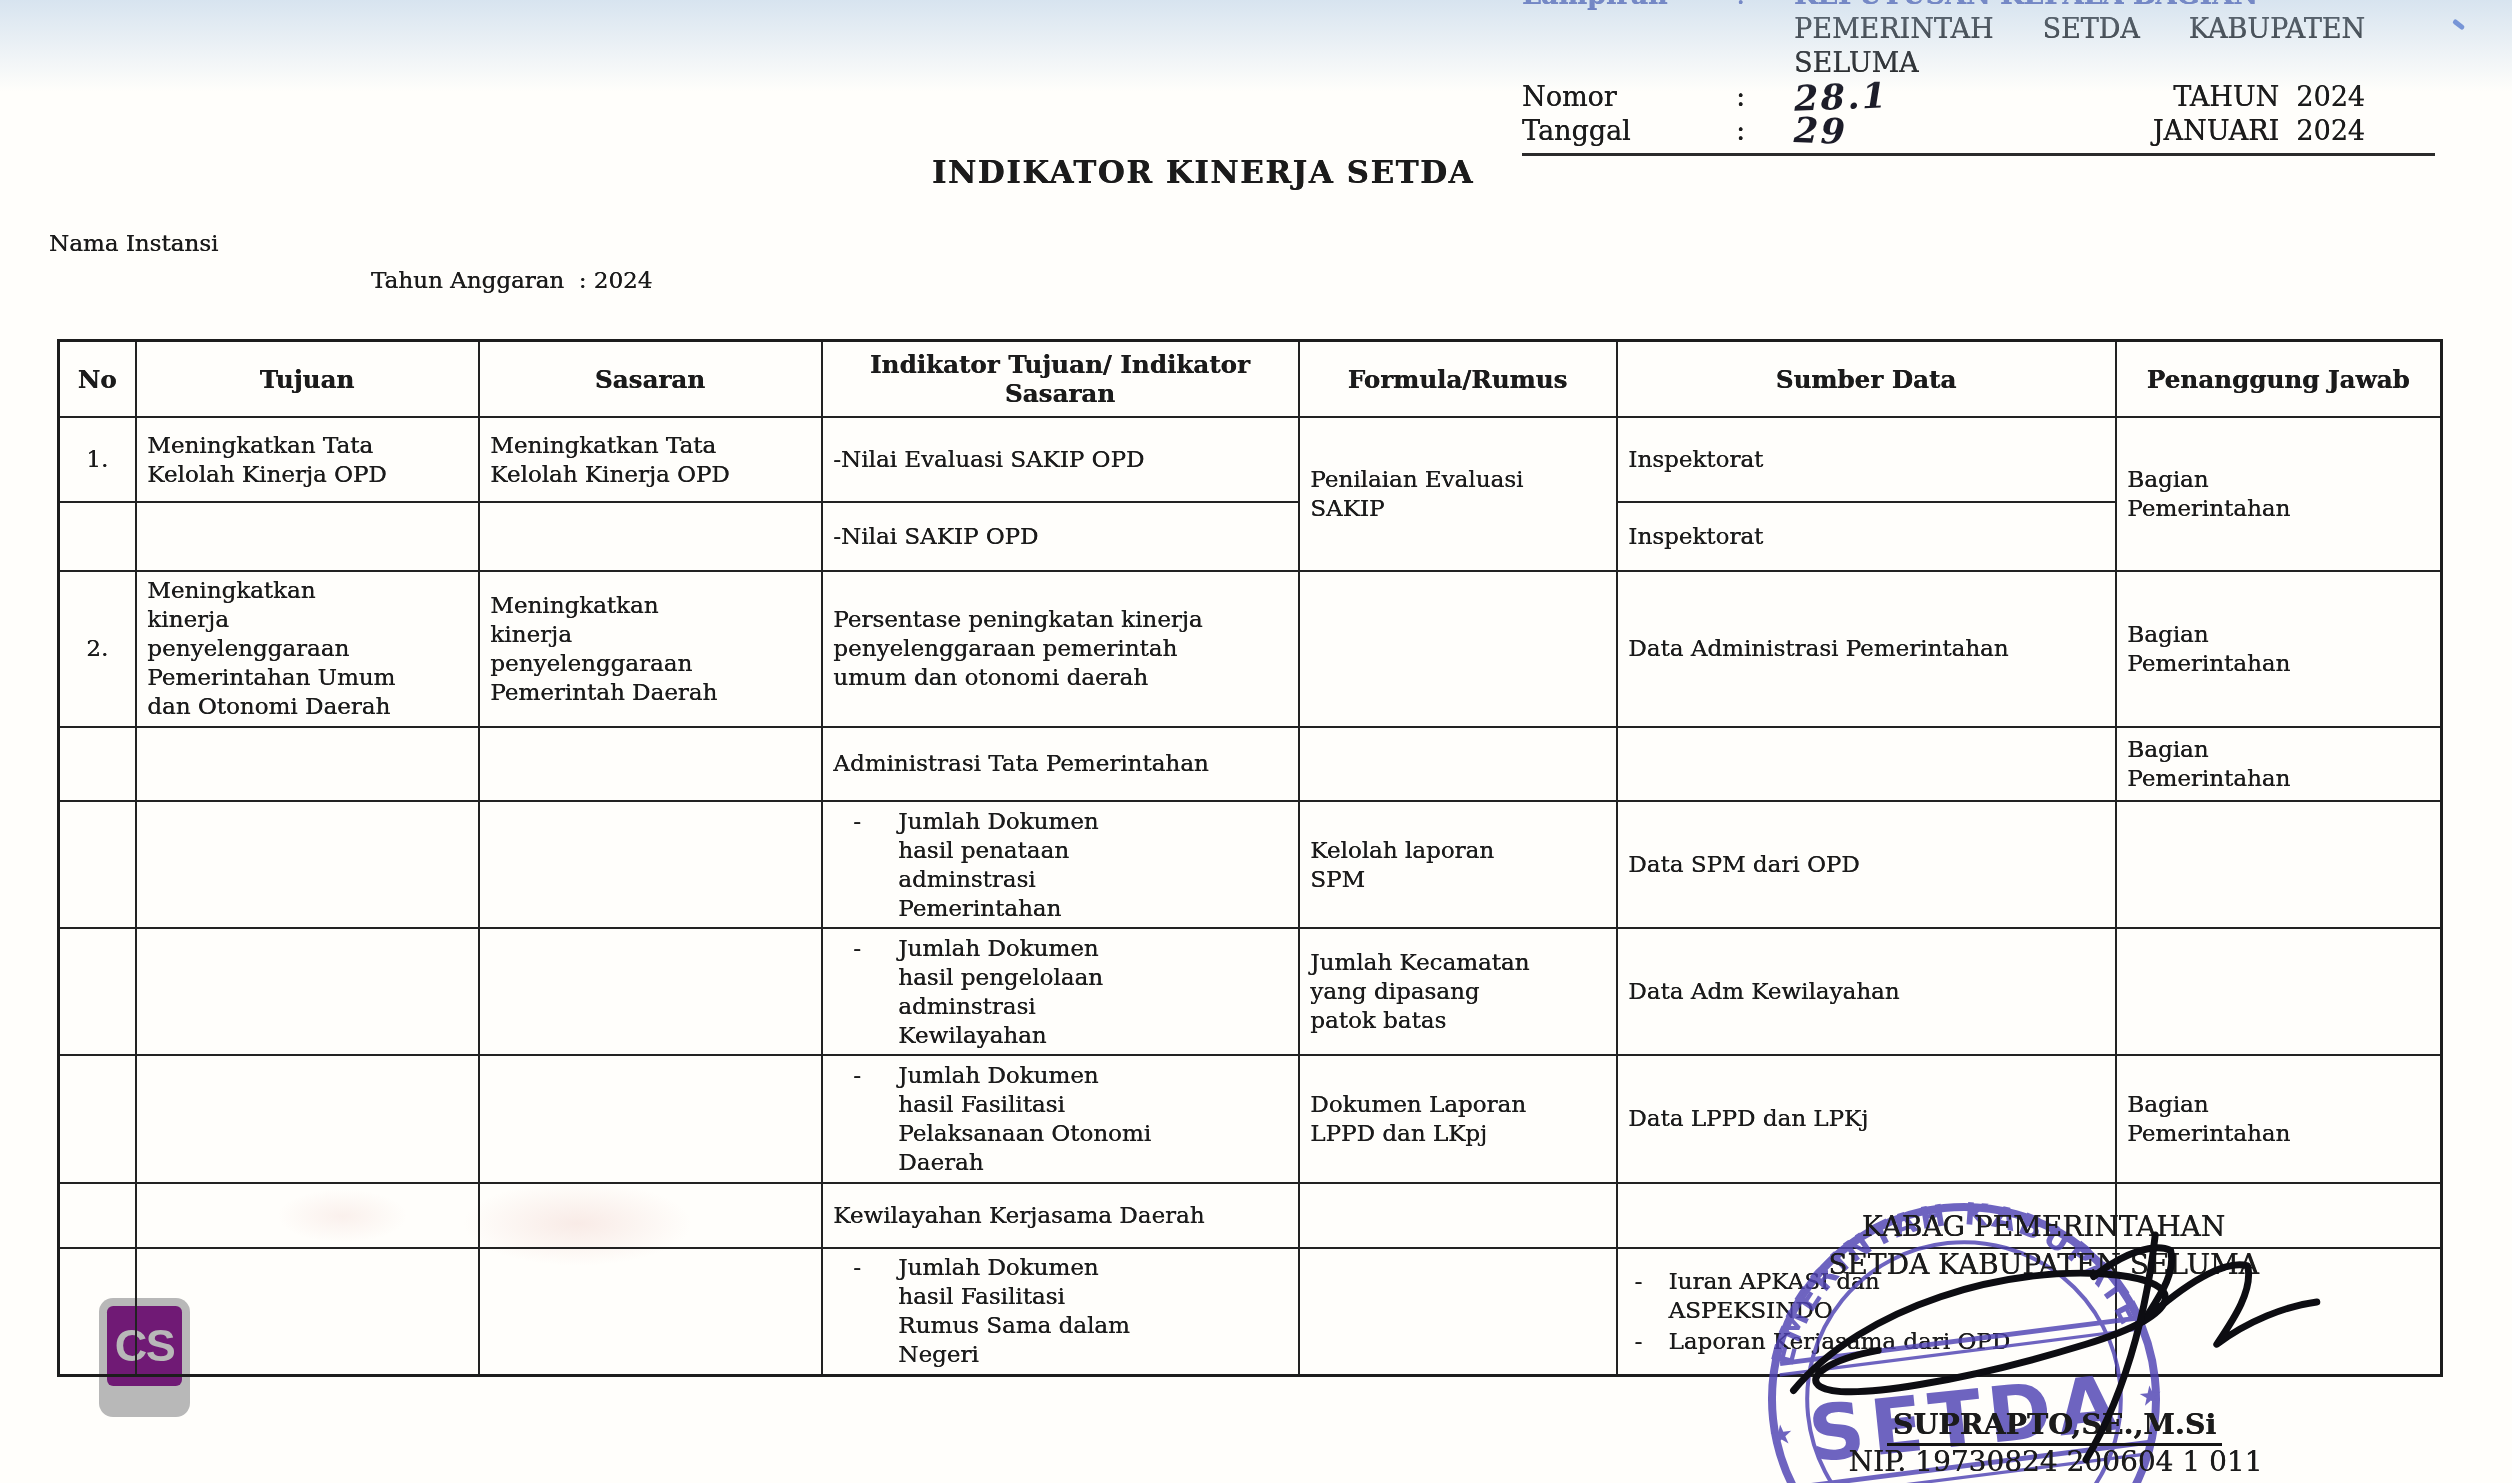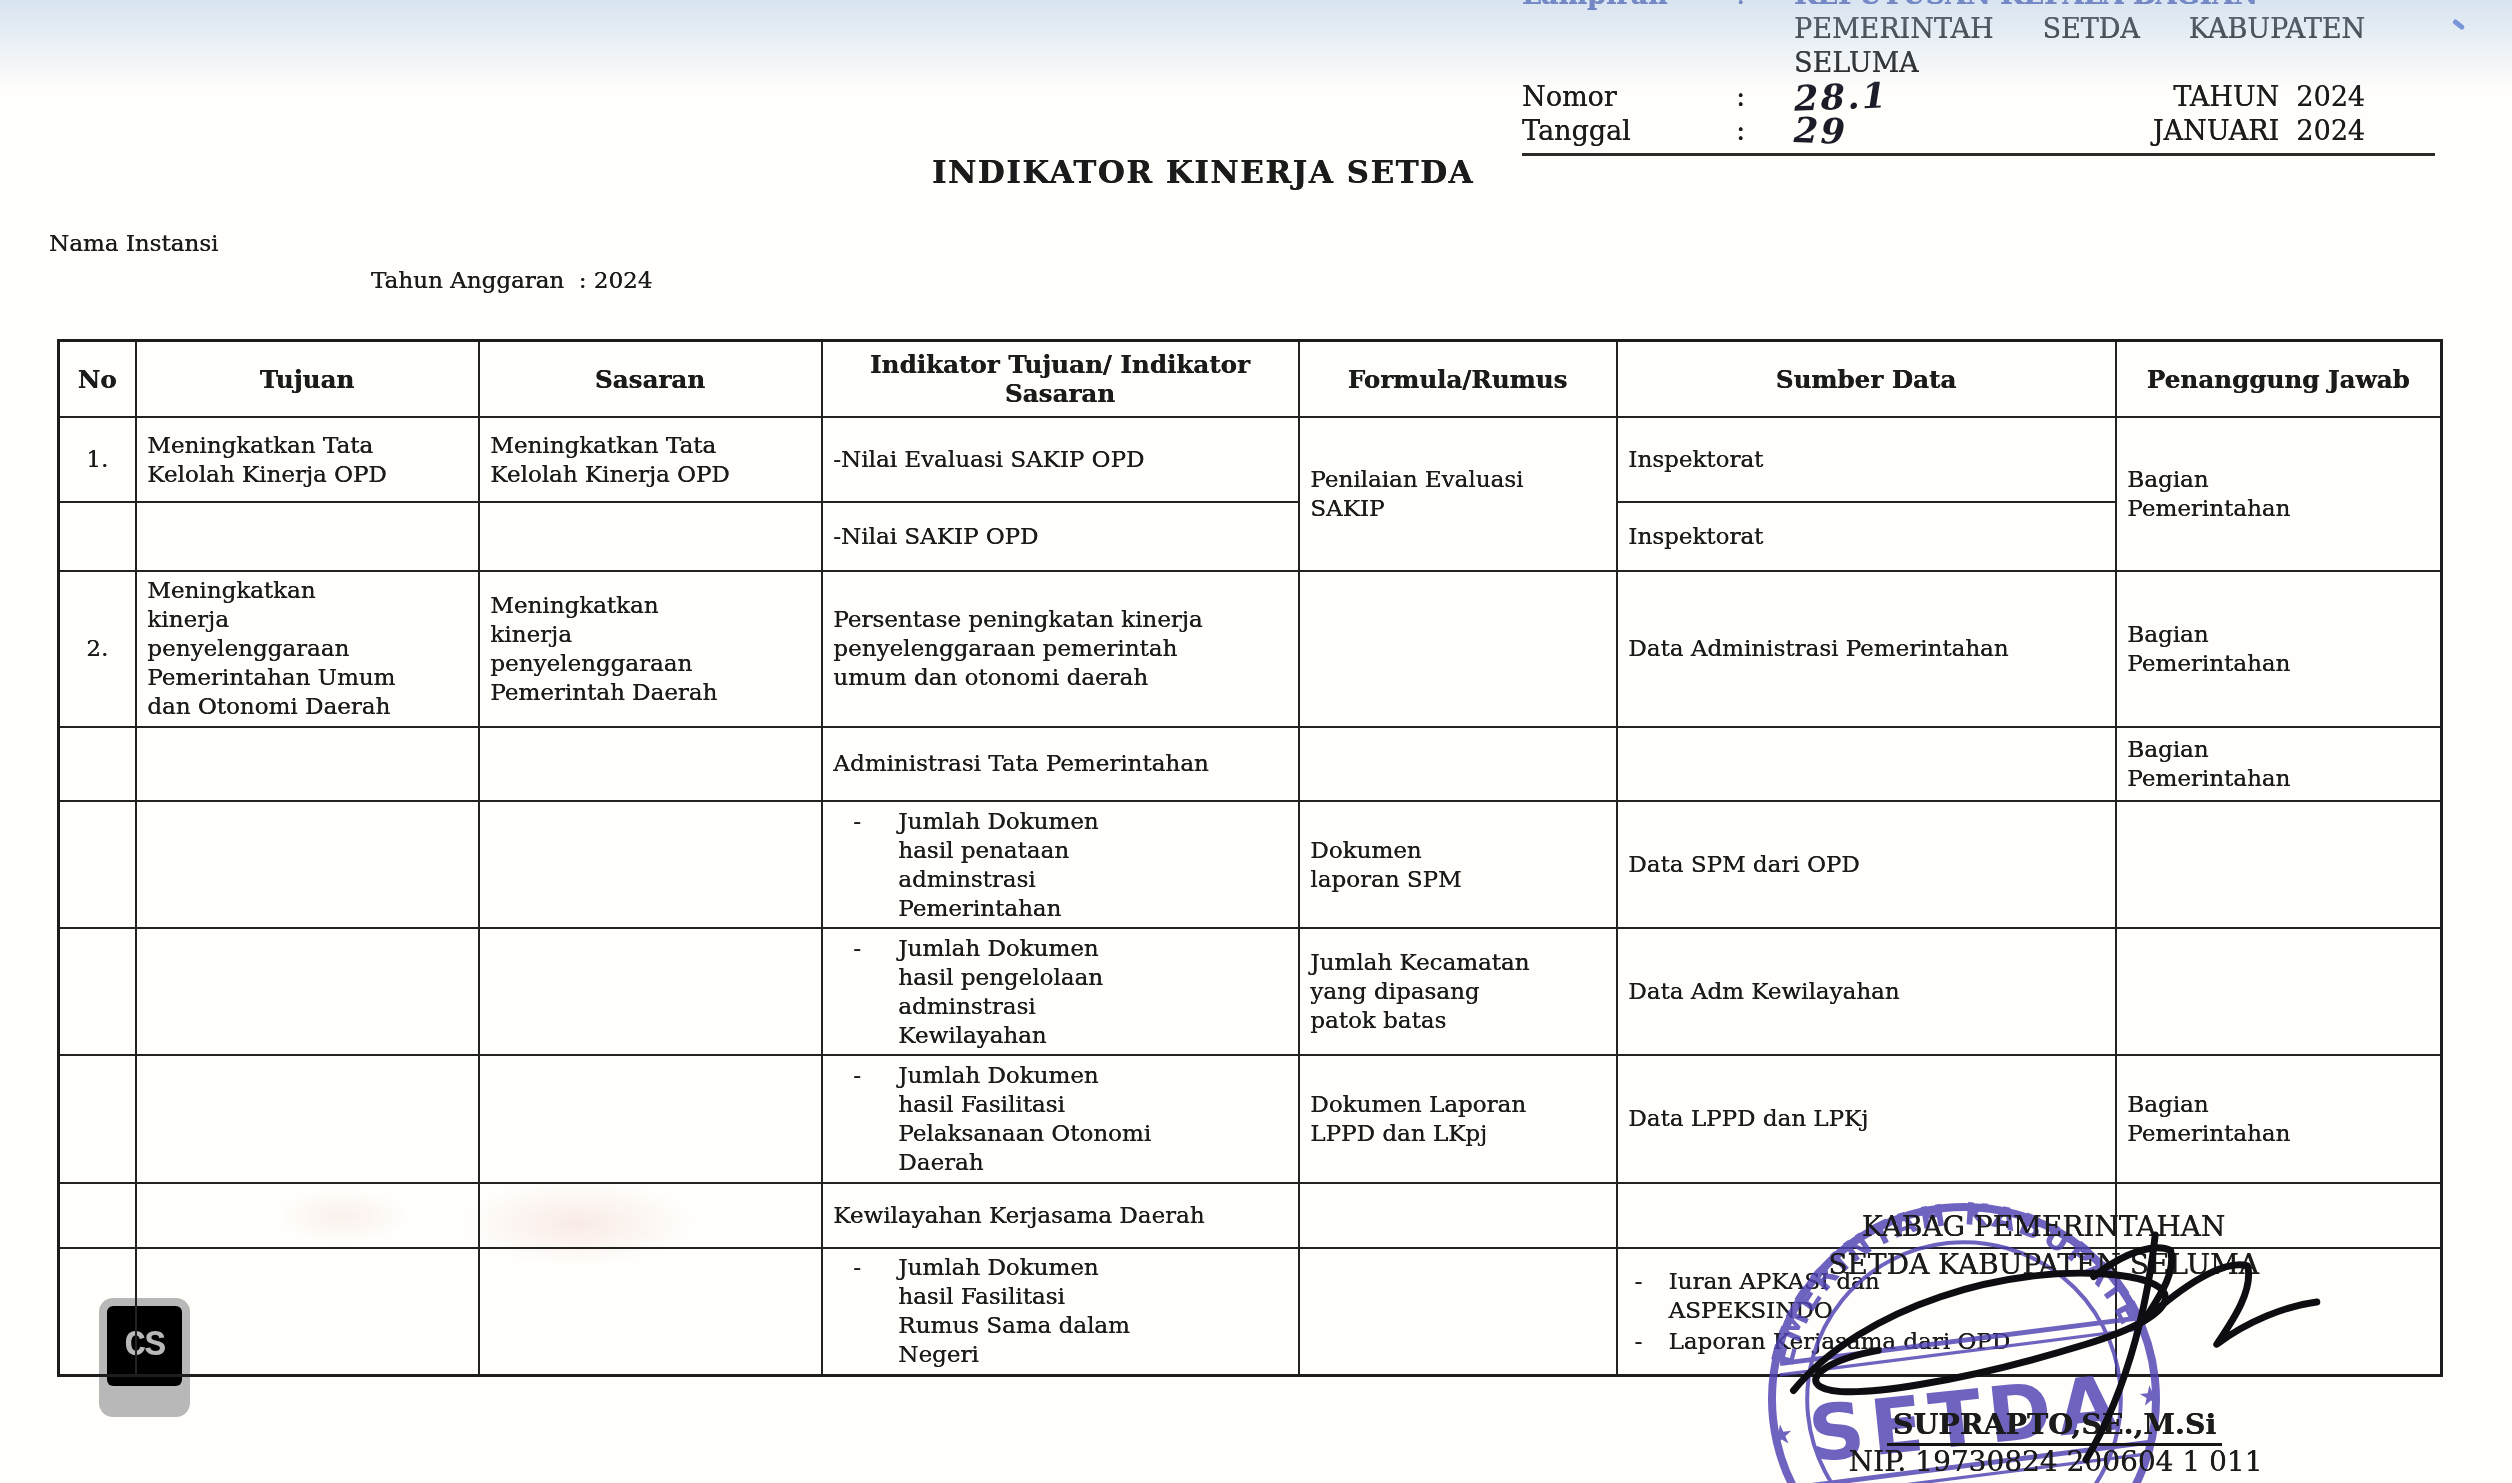--- a/index.html
+++ b/index.html
@@ -83,22 +83,22 @@
   svg.stamp{position:absolute; left:1756px; top:1191px; width:416px; height:416px;
     transform:rotate(-6deg); z-index:7; text-shadow:none; opacity:.82;}
   svg.autograph{position:absolute; left:1755px; top:1225px; width:608px; height:254px;
     z-index:10; text-shadow:none;}
 
   
   .wm{text-shadow:none; z-index:3;}
   .wm-icon{position:absolute; left:99px; top:1298px; width:91px; height:119px;
     background:#b8b8b8; border-radius:14px;}
   .wm-icon .win{position:absolute; left:7.7px; top:7.7px; right:7.7px; bottom:31px;
-    background:#000000; border-radius:6.2px; display:flex; align-items:center; justify-content:center;
-    font-family:Liberation Mono, monospace; font-weight:bold; font-size:36px; color:#b8b8b8;
+    background:#701a75; border-radius:6.2px; display:flex; align-items:center; justify-content:center;
+    font-family:Liberation Sans, sans-serif; font-weight:bold; font-size:45px; color:#b8b8b8;
     letter-spacing:-1.5px;}
   .wm-text{position:absolute; left:217px; top:1293px; height:123px; display:flex; align-items:center;
     font-family:"Liberation Sans", sans-serif; font-size:77px; color:#c2c2c2; letter-spacing:5.4px;
     white-space:nowrap;}
 </style>
 </head>
 <body>
 
 <div class="page">
 
@@ -220,21 +220,21 @@
     <tr class="h124">
       <td></td>
       <td></td>
       <td></td>
       <td>
         <div class="bullet">
               <span class="dash">-</span>
               <span class="btxt"><span class="cin mw330">Jumlah Dokumen hasil penataan adminstrasi Pemerintahan</span></span>
             </div>
       </td>
-      <td><span class="cin mw260">Dokumen laporan SPM</span></td>
+      <td><span class="cin mw260">Kelolah laporan SPM</span></td>
       <td>Data SPM dari OPD</td>
       <td></td>
     </tr>
     <tr class="h122">
       <td></td>
       <td></td>
       <td></td>
       <td>
         <div class="bullet">
               <span class="dash">-</span>

